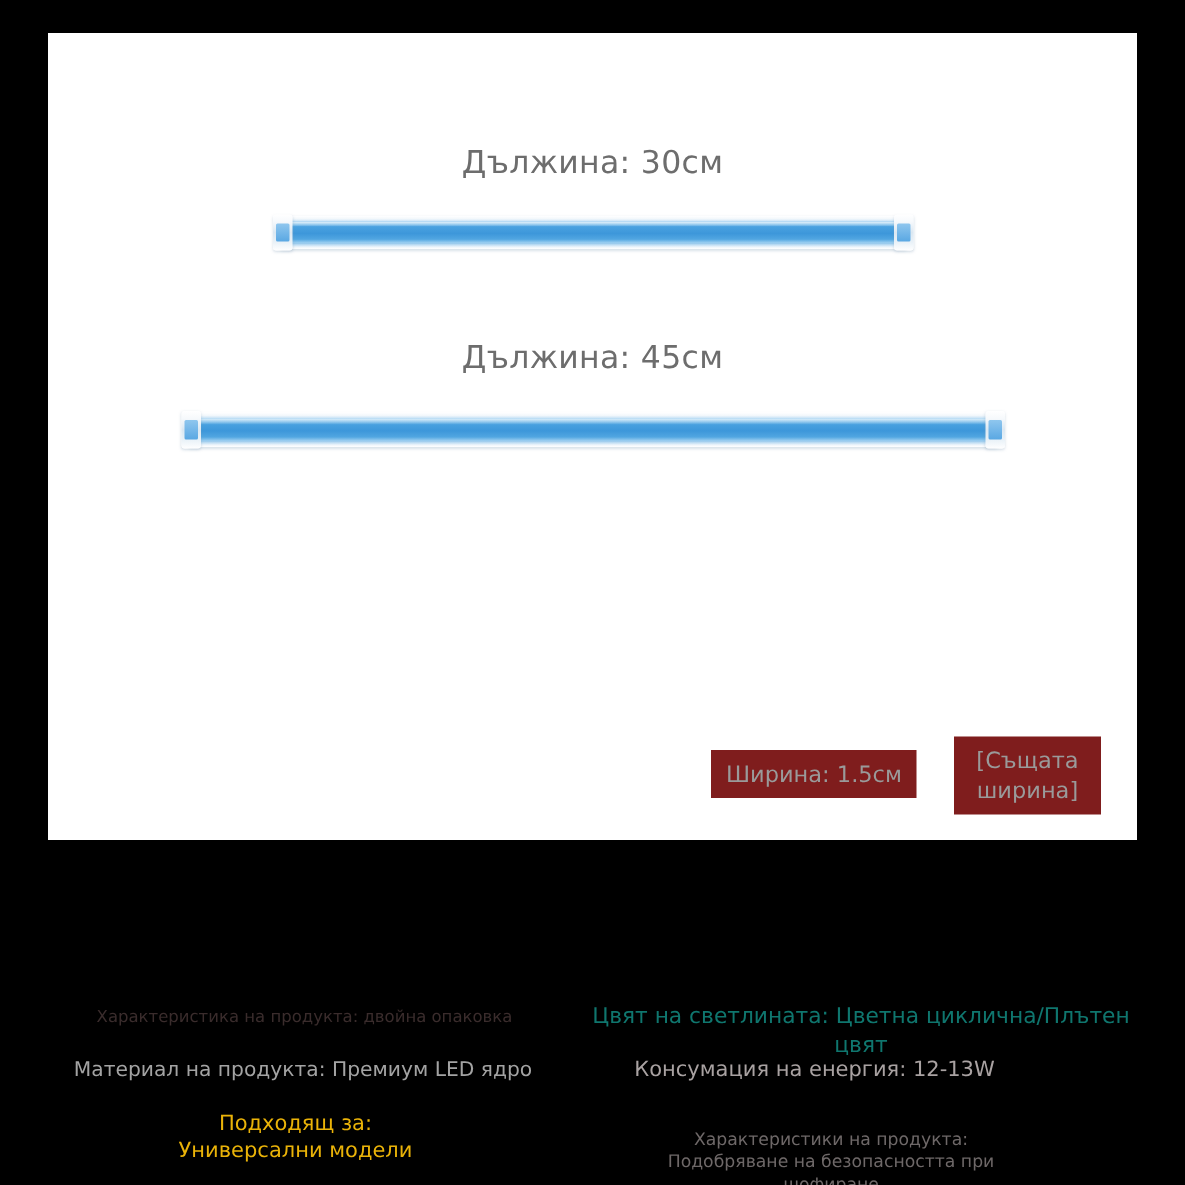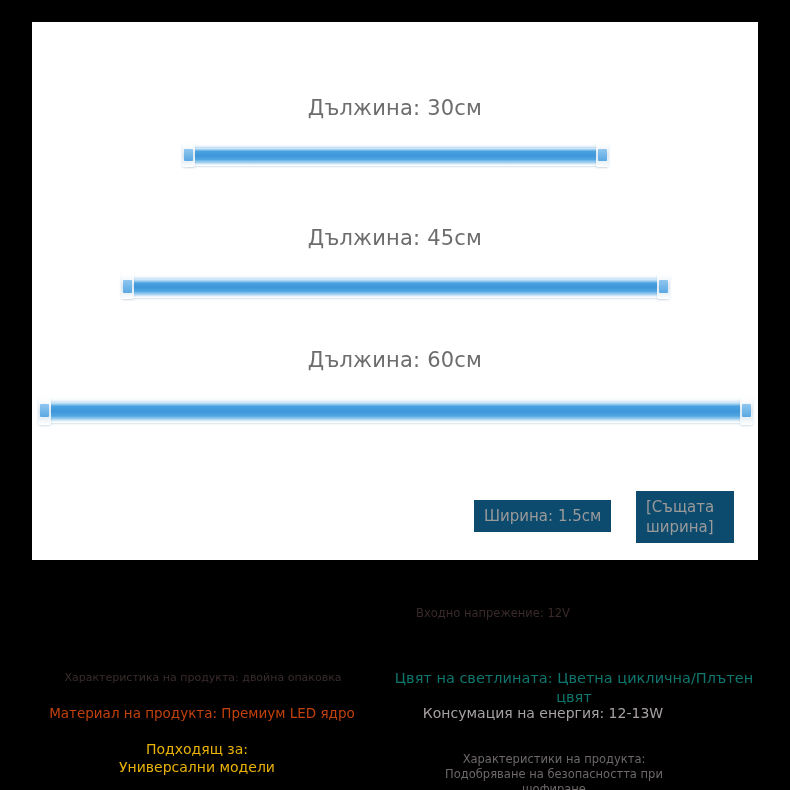--- a/index.html
+++ b/index.html
@@ -109,23 +109,24 @@
 
   
   .width-row {
     position: absolute;
     left: 0;
     width: 100%;
     height: 60px;
   }
   .width-box {
     position: absolute;
-    background: #0c4a6e;
+    background: #7f1d1d;
     color: #9a9a9a;
     font-size: 15px;
+    text-align: center;
     line-height: 20px;
     padding: 6px 10px;
     white-space: nowrap;
   }
   .width-box.two-line { white-space: normal; width: 78px; }
 
   
   .specs {
     position: absolute;
     left: 0;
@@ -172,53 +173,37 @@
         <div class="cap cap-l">
             <div class="cap-inner"></div>
           </div>
         <div class="cap cap-r">
             <div class="cap-inner"></div>
           </div>
       </div>
     </div>
   </div>
 
-  <div class="size-block" style="top:326px;">
-    <div class="size-label">Дължина: 60см</div>
-    <div class="bar-wrap" style="width:707px;height:25px;margin-top:26px;">
-      <div class="bar">
-        <div class="bar-core"></div>
-        <div class="bar-gloss"></div>
-        <div class="cap cap-l">
-            <div class="cap-inner"></div>
-          </div>
-        <div class="cap cap-r">
-            <div class="cap-inner"></div>
-          </div>
-      </div>
-    </div>
-  </div>
 
   <div class="width-row" style="top:466px;">
     <div class="width-box" style="left:442px;top:12px;">Ширина: 1.5см</div>
     <div class="width-box two-line" style="left:604px;top:3px;">[Същата ширина]</div>
   </div>
 
 </div>
 
 <div class="specs">
 
 
-  <div class="spec" style="left:378px;top:46px;width:230px;font-size:11.5px;color:#3a2a2a;">Входно напрежение: 12V</div>
 
   <div class="spec" style="left:28px;top:98px;width:350px;font-size:11px;color:#3a2c2c;margin-top:13px;">Характеристика на продукта: двойна опаковка</div>
 
   <div class="spec" style="left:378px;top:109px;width:392px;font-size:14.5px;color:#0f766e;">Цвят на светлината: Цветна циклична/Плътен цвят</div>
 
-  <div class="spec" style="left:30px;top:145px;width:344px;font-size:13.5px;color:#c2410c;">Материал на продукта: Премиум LED ядро</div>
+  <div class="spec" style="left:30px;top:145px;width:344px;font-size:13.5px;color:#a3a3a3;">Материал на продукта: Премиум LED ядро</div>
 
   <div class="spec" style="left:378px;top:144px;width:330px;font-size:14px;color:#a9a2a2;">Консумация на енергия: 12-13W</div>
 
   <div class="spec" style="left:42px;top:180px;width:310px;font-size:14px;color:#eab308;">Подходящ за:
 Универсални модели</div>
 
   <div class="spec" style="left:378px;top:192px;width:352px;font-size:11.5px;color:#6e6868;">Характеристики на продукта:
 Подобряване на безопасността при
 шофиране</div>
 

